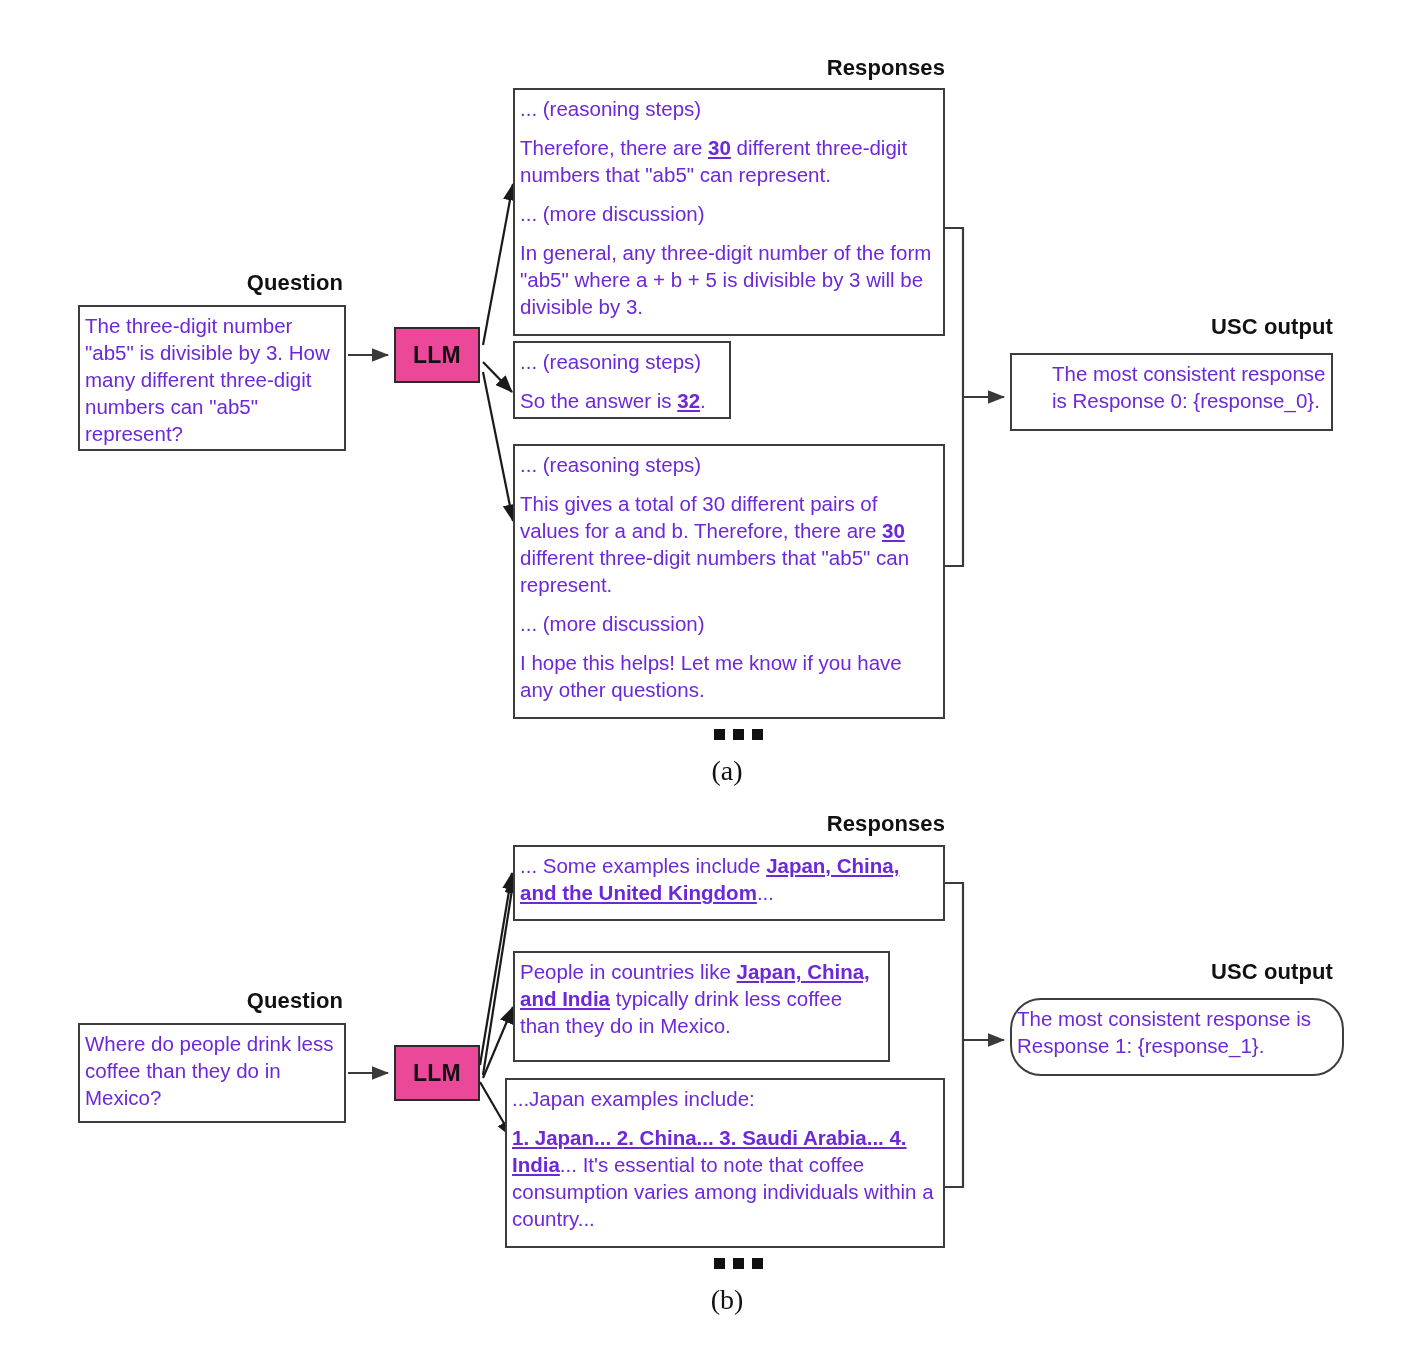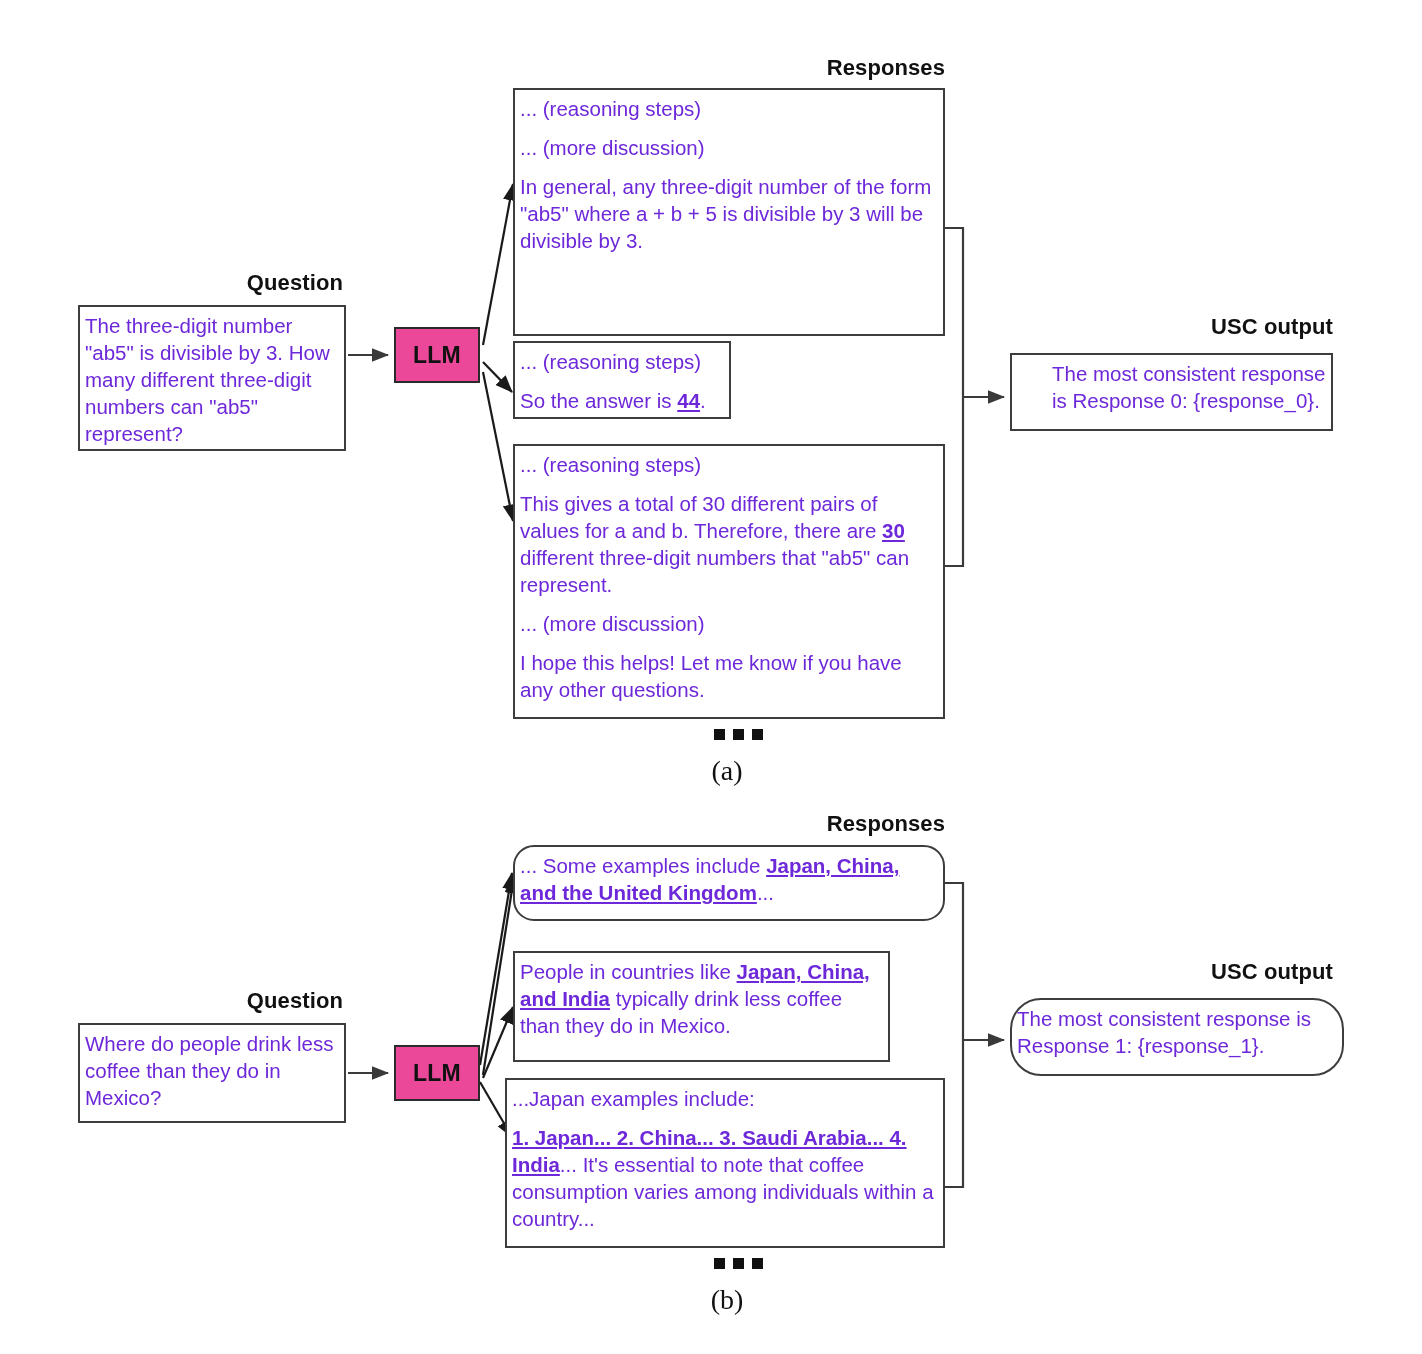--- a/index.html
+++ b/index.html
@@ -127,27 +127,28 @@
   </div>
 
   <div class="llm" style="left:394px;top:327px;width:86px;height:56px;">
     <span>LLM</span>
   </div>
 
   <div class="hdr" style="left:513px;top:55px;width:432px;">Responses</div>
 
   <div class="box" style="left:513px;top:88px;width:432px;height:248px;">
     <p>... (reasoning steps)</p>
+    <p>Therefore, there are <span class="em">30</span> different three-digit numbers that "ab5" can represent.</p>
     <p>... (more discussion)</p>
     <p>In general, any three-digit number of the form "ab5" where a + b + 5 is divisible by 3 will be divisible by 3.</p>
   </div>
 
   <div class="box" style="left:513px;top:341px;width:218px;height:78px;">
     <p>... (reasoning steps)</p>
-    <p>So the answer is <span class="em">44</span>.</p>
+    <p>So the answer is <span class="em">32</span>.</p>
   </div>
 
   <div class="box" style="left:513px;top:444px;width:432px;height:275px;">
     <p>... (reasoning steps)</p>
     <p>This gives a total of 30 different pairs of values for a and b. Therefore, there are <span class="em">30</span> different three-digit numbers that "ab5" can represent.</p>
     <p>... (more discussion)</p>
     <p>I hope this helps! Let me know if you have any other questions.</p>
   </div>
 
   <div class="dots" style="left:714px;top:729px;">
@@ -186,21 +187,21 @@
   <div class="box" style="left:78px;top:1023px;width:268px;height:100px;">
     <p>Where do people drink less coffee than they do in Mexico?</p>
   </div>
 
   <div class="llm" style="left:394px;top:1045px;width:86px;height:56px;">
     <span>LLM</span>
   </div>
 
   <div class="hdr" style="left:513px;top:811px;width:432px;">Responses</div>
 
-  <div class="box" style="left:513px;top:845px;width:432px;height:76px;border-radius:21px;">
+  <div class="box" style="left:513px;top:845px;width:432px;height:76px;">
     <p>... Some examples include <span class="u">Japan, China, and the United Kingdom</span>...</p>
   </div>
 
   <div class="box" style="left:513px;top:951px;width:377px;height:111px;">
     <p>People in countries like <span class="u">Japan, China, and India</span> typically drink less coffee than they do in Mexico.</p>
   </div>
 
   <div class="box" style="left:505px;top:1078px;width:440px;height:170px;">
     <p>...Japan examples include:</p>
     <p><span class="u">1. Japan... 2. China... 3. Saudi Arabia... 4. India</span>... It's essential to note that coffee consumption varies among individuals within a country...</p>

